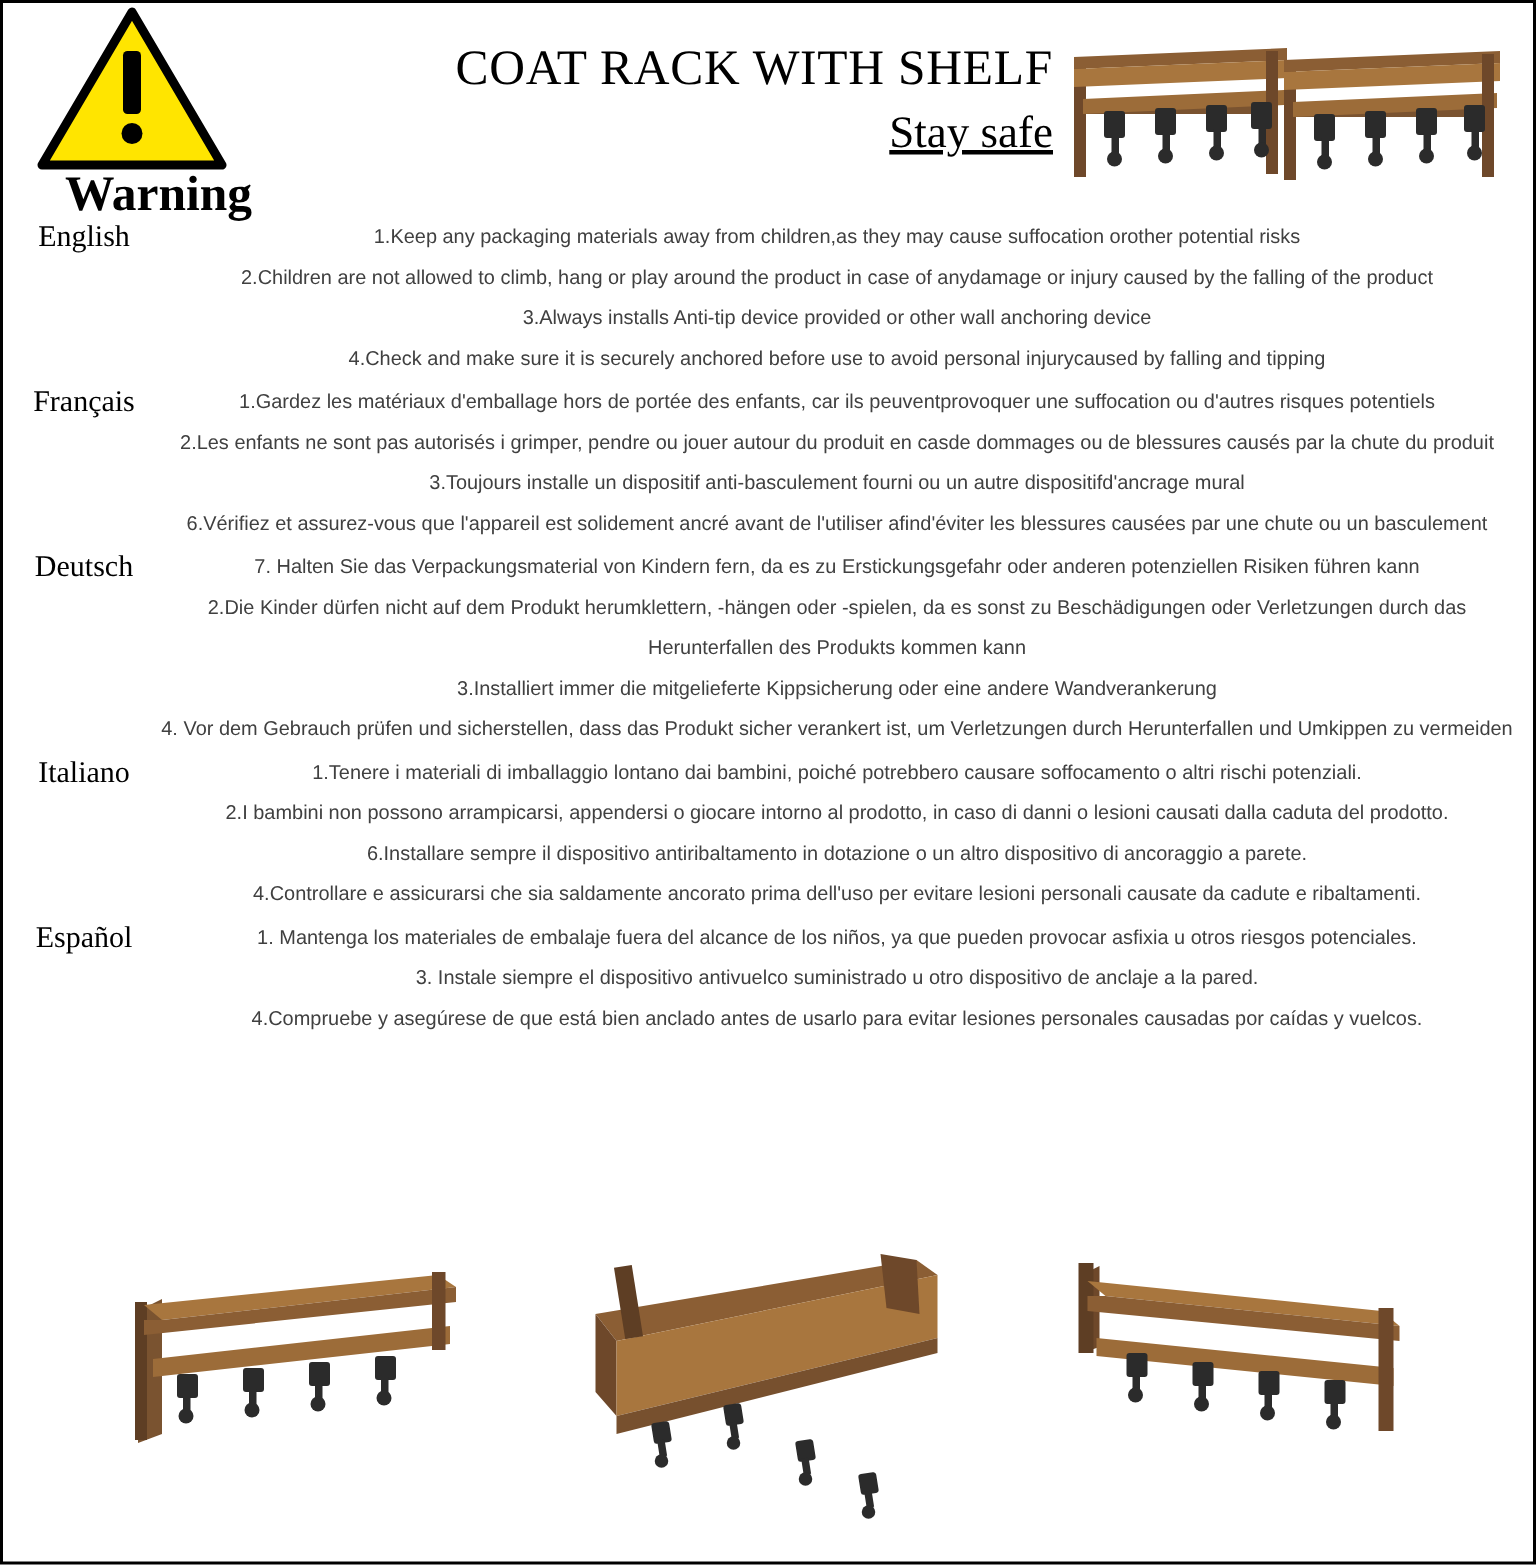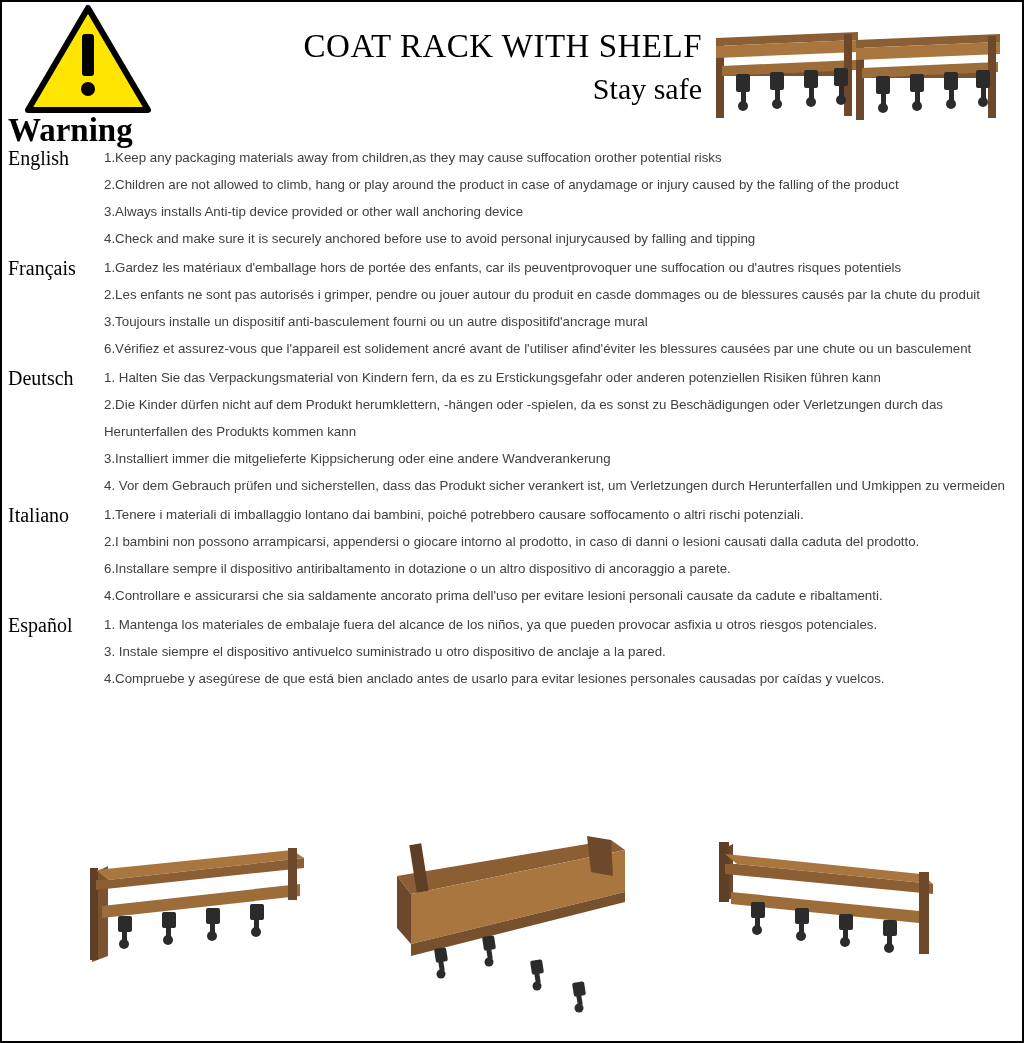--- a/index.html
+++ b/index.html
@@ -26,21 +26,21 @@
   
   .header {
     position: relative;
     height: 142px;
   }
   .warning-block {
     position: absolute;
     left: 6px;
     top: 2px;
     width: 160px;
-    text-align: left;
+    text-align: right;
   }
   .warn-tri {
     width: 128px;
     height: 112px;
     margin: 0 auto;
     position: relative;
   }
   .warn-label {
     font-family: "Liberation Serif", serif;
     font-size: 33px;
@@ -58,33 +58,35 @@
   .title-main {
     font-family: "Liberation Serif", serif;
     font-size: 33px;
     letter-spacing: 0.5px;
     line-height: 1.15;
   }
   .title-sub {
     font-family: "Liberation Serif", serif;
     font-size: 30px;
     margin-top: 6px;
+    text-decoration: underline;
   }
   .header-product {
     position: absolute;
     right: 14px;
     top: 16px;
     width: 300px;
     height: 112px;
   }
 
   
   .content {
     position: relative;
     padding: 0 10px 0 6px;
+    text-align: center;
   }
   .lang-section {
     display: flex;
     align-items: flex-start;
     margin-bottom: 2px;
   }
   .lang-name {
     flex: 0 0 96px;
     font-family: "Liberation Serif", serif;
     font-size: 20px;
@@ -213,21 +215,21 @@
         <div class="lang-line">1.Gardez les matériaux d'emballage hors de portée des enfants, car ils peuventprovoquer une suffocation ou d'autres risques potentiels</div>
         <div class="lang-line">2.Les enfants ne sont pas autorisés i grimper, pendre ou jouer autour du produit en casde dommages ou de blessures causés par la chute du produit</div>
         <div class="lang-line">3.Toujours installe un dispositif anti-basculement fourni ou un autre dispositifd'ancrage mural</div>
         <div class="lang-line">6.Vérifiez et assurez-vous que l'appareil est solidement ancré avant de l'utiliser afind'éviter les blessures causées par une chute ou un basculement</div>
       </div>
     </div>
 
     <div class="lang-section">
       <div class="lang-name">Deutsch</div>
       <div class="lang-lines">
-        <div class="lang-line">1. Halten Sie das Verpackungsmaterial von Kindern fern, da es zu Erstickungsgefahr oder anderen potenziellen Risiken führen kann</div>
+        <div class="lang-line">7. Halten Sie das Verpackungsmaterial von Kindern fern, da es zu Erstickungsgefahr oder anderen potenziellen Risiken führen kann</div>
         <div class="lang-line">2.Die Kinder dürfen nicht auf dem Produkt herumklettern, -hängen oder -spielen, da es sonst zu Beschädigungen oder Verletzungen durch das Herunterfallen des Produkts kommen kann</div>
         <div class="lang-line">3.Installiert immer die mitgelieferte Kippsicherung oder eine andere Wandverankerung</div>
         <div class="lang-line">4. Vor dem Gebrauch prüfen und sicherstellen, dass das Produkt sicher verankert ist, um Verletzungen durch Herunterfallen und Umkippen zu vermeiden</div>
       </div>
     </div>
 
     <div class="lang-section">
       <div class="lang-name">Italiano</div>
       <div class="lang-lines">
         <div class="lang-line">1.Tenere i materiali di imballaggio lontano dai bambini, poiché potrebbero causare soffocamento o altri rischi potenziali.</div>

